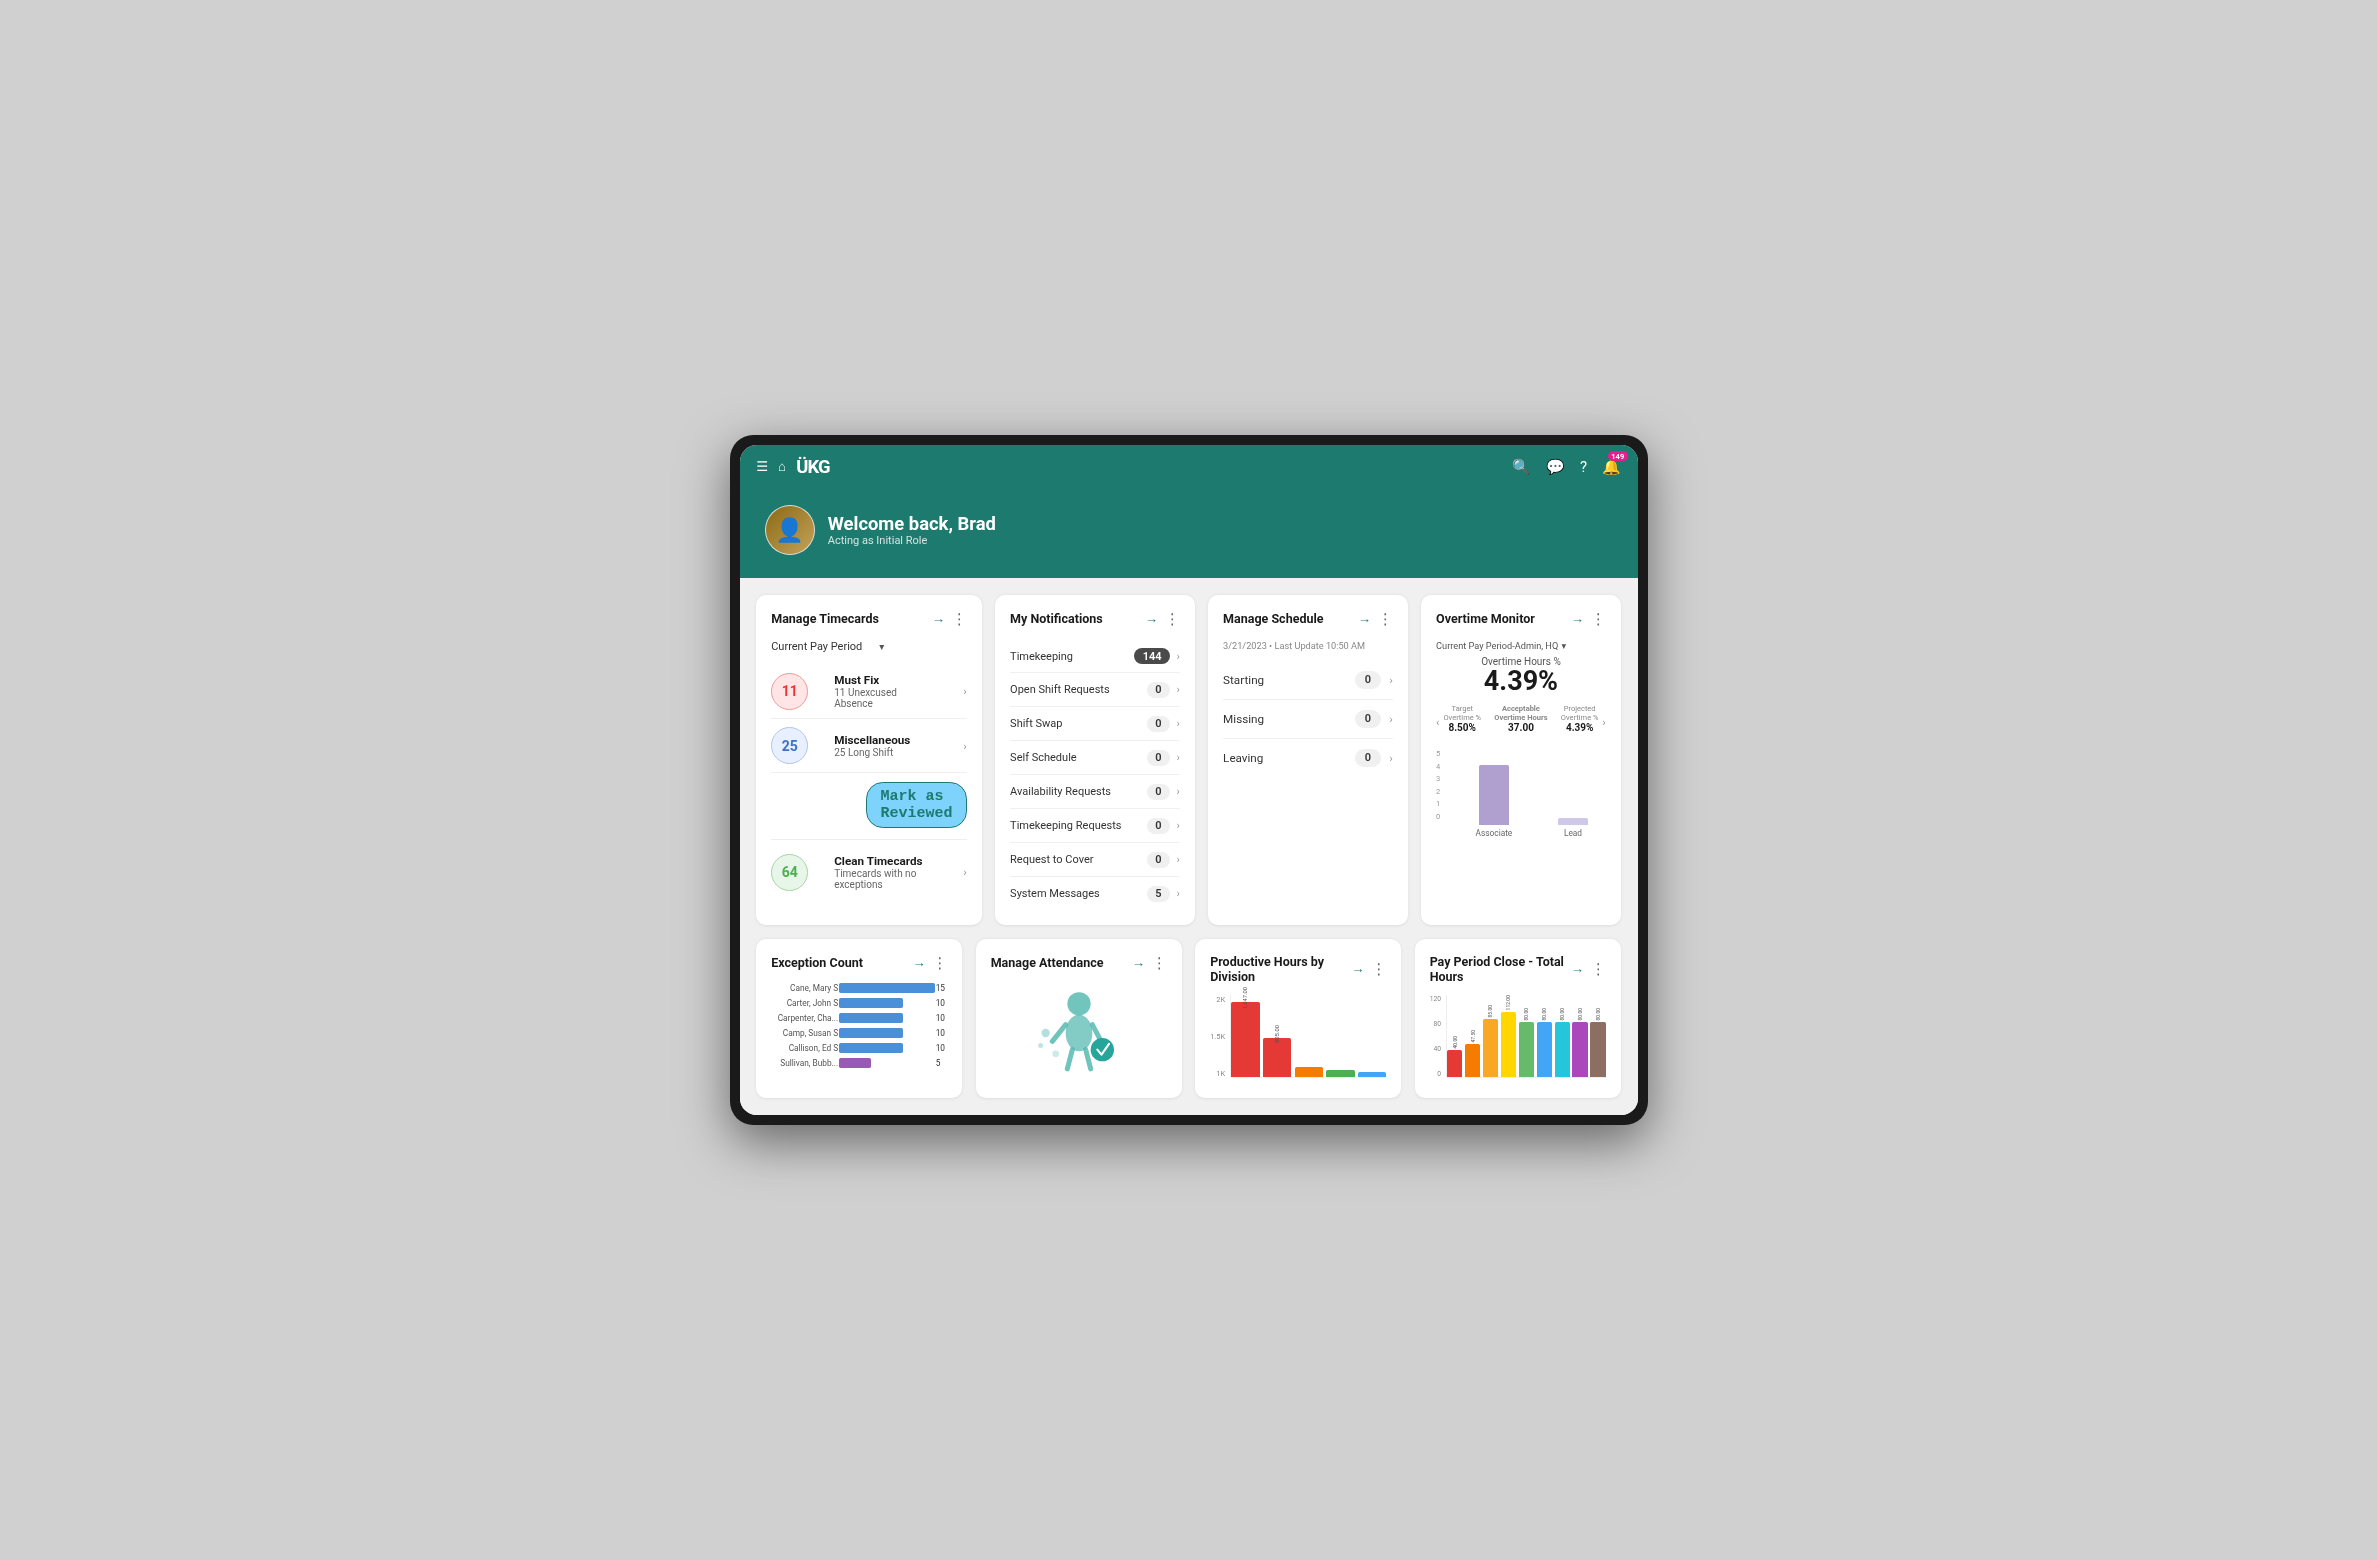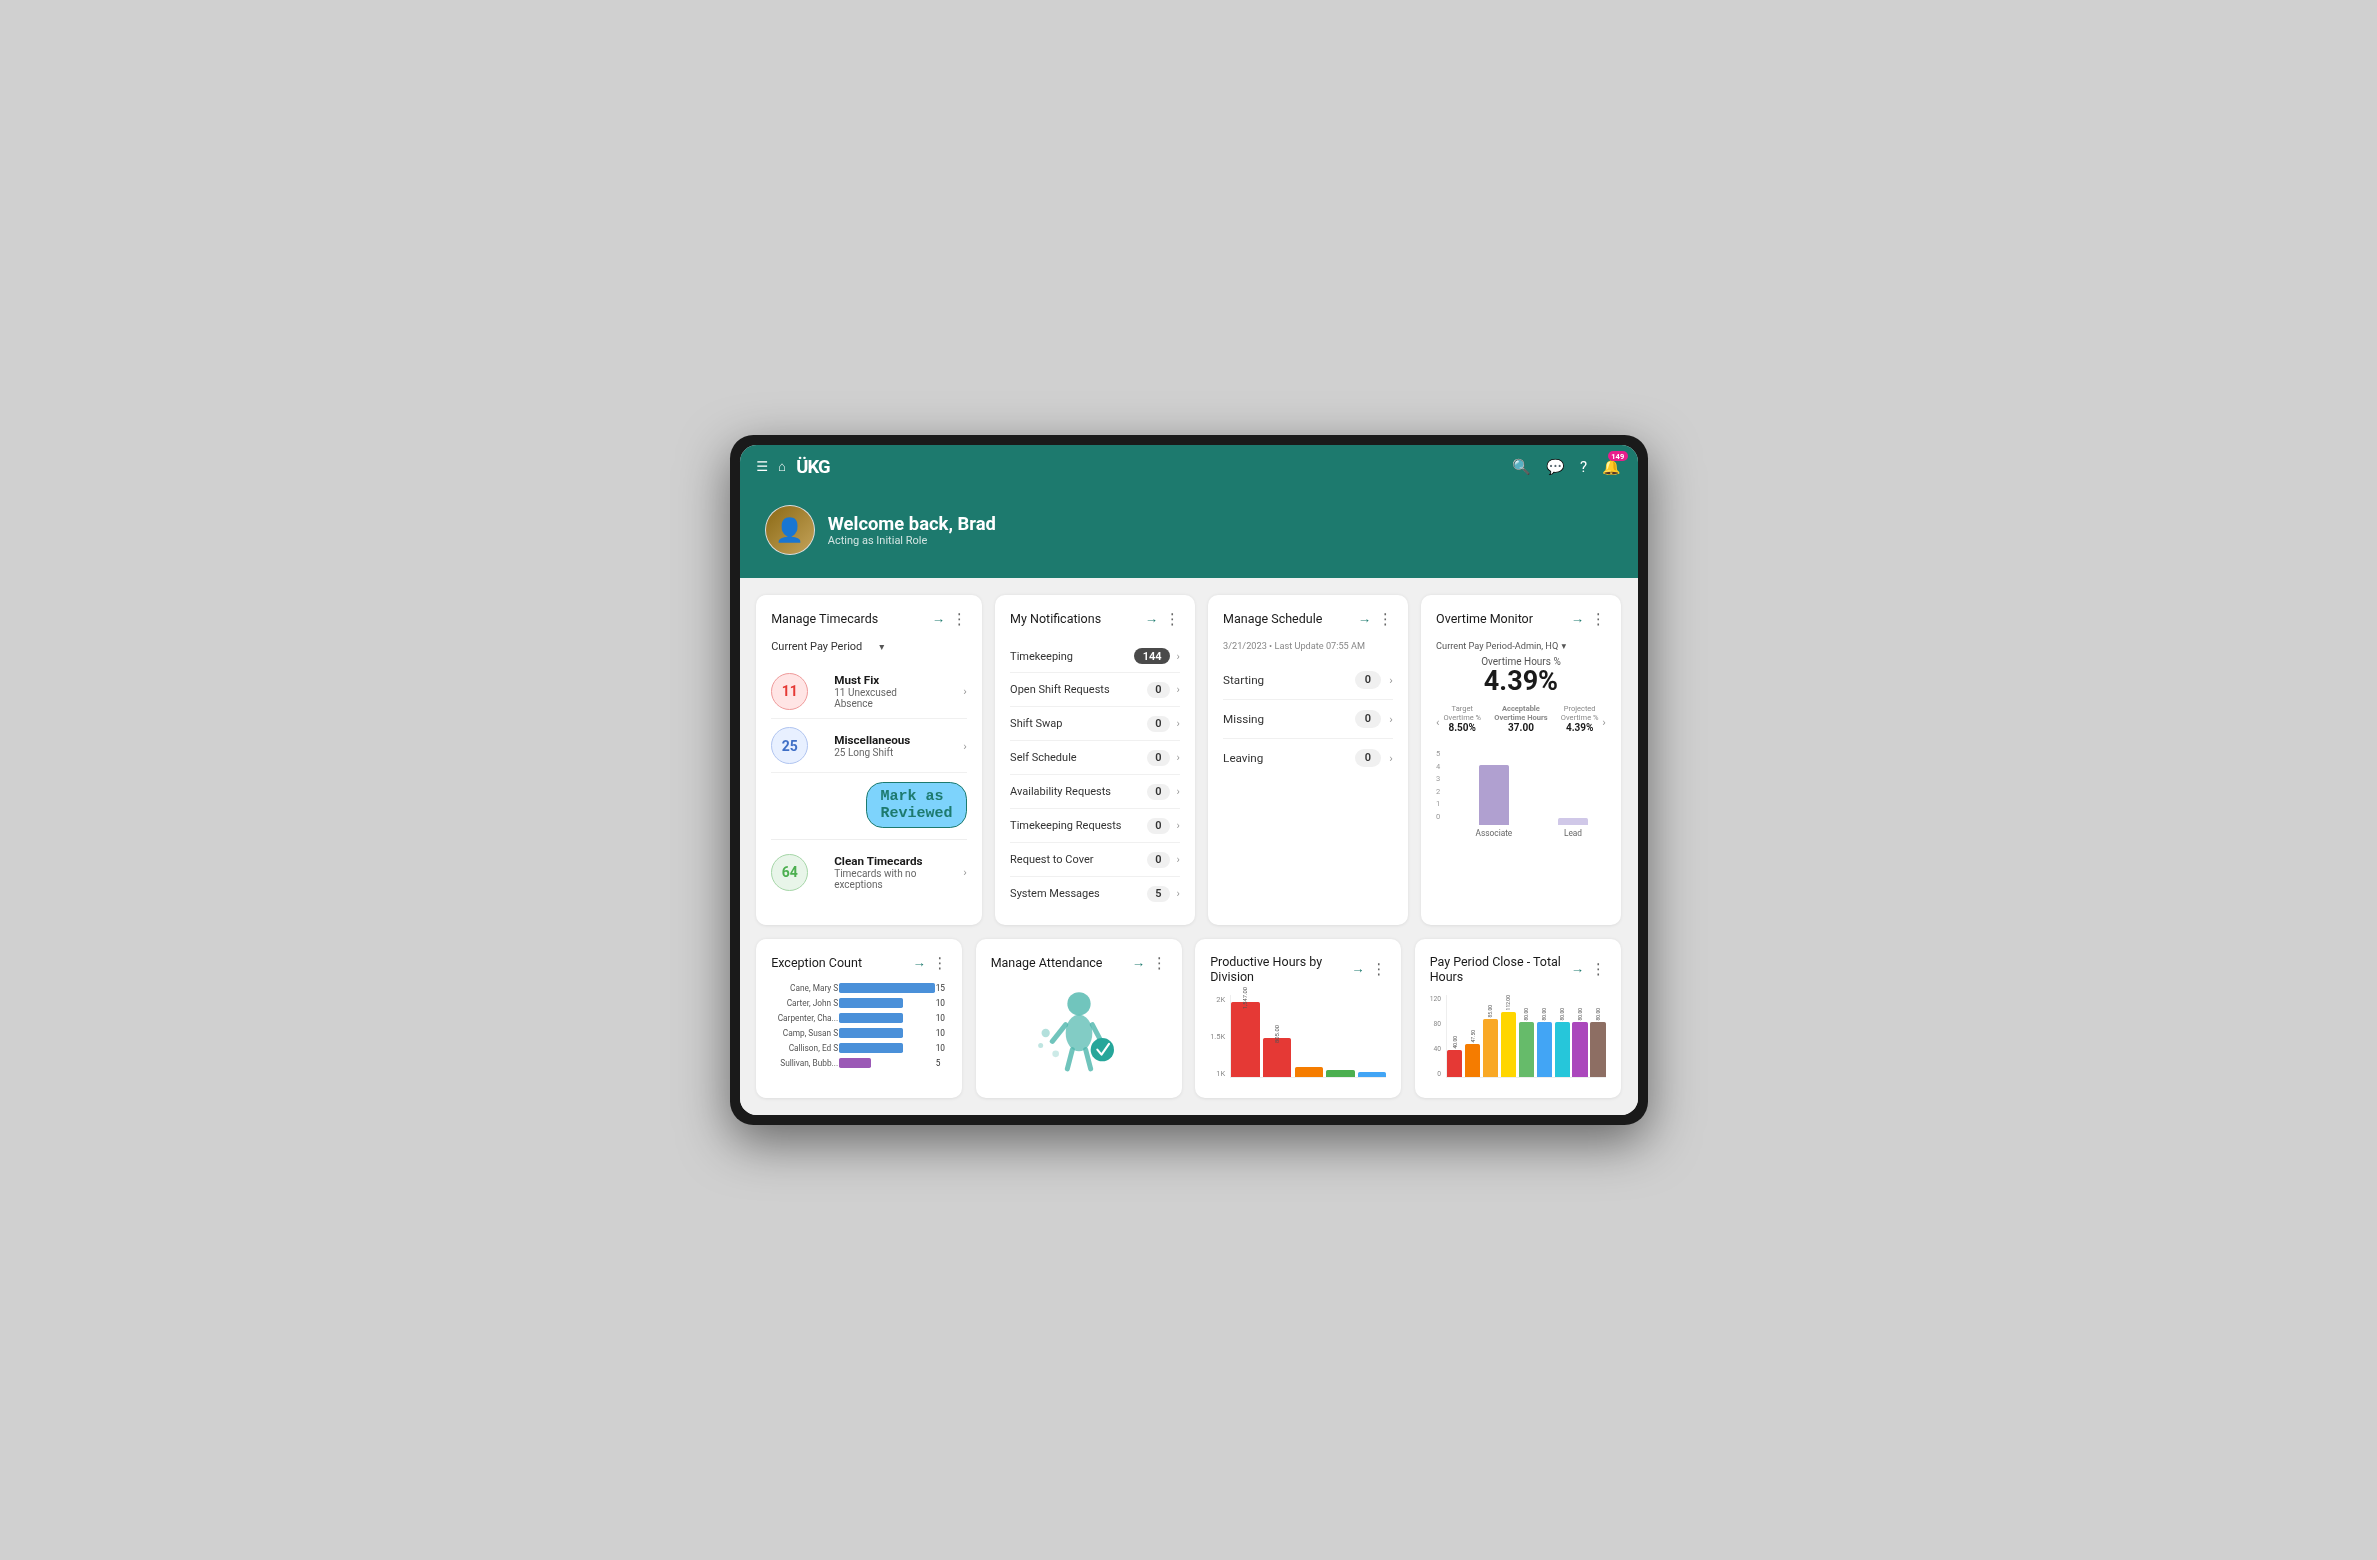--- a/index.html
+++ b/index.html
@@ -124,21 +124,21 @@
       box-shadow: 0 0.8px 3.3px rgba(0,0,0,0.08);
     }
     .card-header {
       display: flex;
       align-items: center;
       justify-content: space-between;
       margin-bottom: 11.7px;
     }
     .card-title {
       font-size: 12.5px;
-      font-weight: 400;
+      font-weight: 700;
       color: #1a1a1a;
     }
     .card-header-actions {
       display: flex;
       align-items: center;
       gap: 6.7px;
     }
     .arrow-icon {
       color: #1d7a6e;
       font-size: 13.3px;
@@ -525,21 +525,21 @@
         </div>
 
         <div class="card">
           <div class="card-header">
             <span class="card-title">Manage Schedule</span>
             <div class="card-header-actions">
               <span class="arrow-icon">→</span>
               <span class="more-icon">⋮</span>
             </div>
           </div>
-          <div class="schedule-date">3/21/2023 • Last Update 07:55 AM</div>
+          <div class="schedule-date">3/21/2023 • Last Update 10:50 AM</div>
           <div id="schedule-list">
           <div class="schedule-item">
     <span class="schedule-label">Starting</span>
     <div class="schedule-right">
       <span class="schedule-badge">0</span>
       <span class="chevron-right">›</span>
     </div>
   </div>
               <div class="schedule-item">
     <span class="schedule-label">Missing</span>

